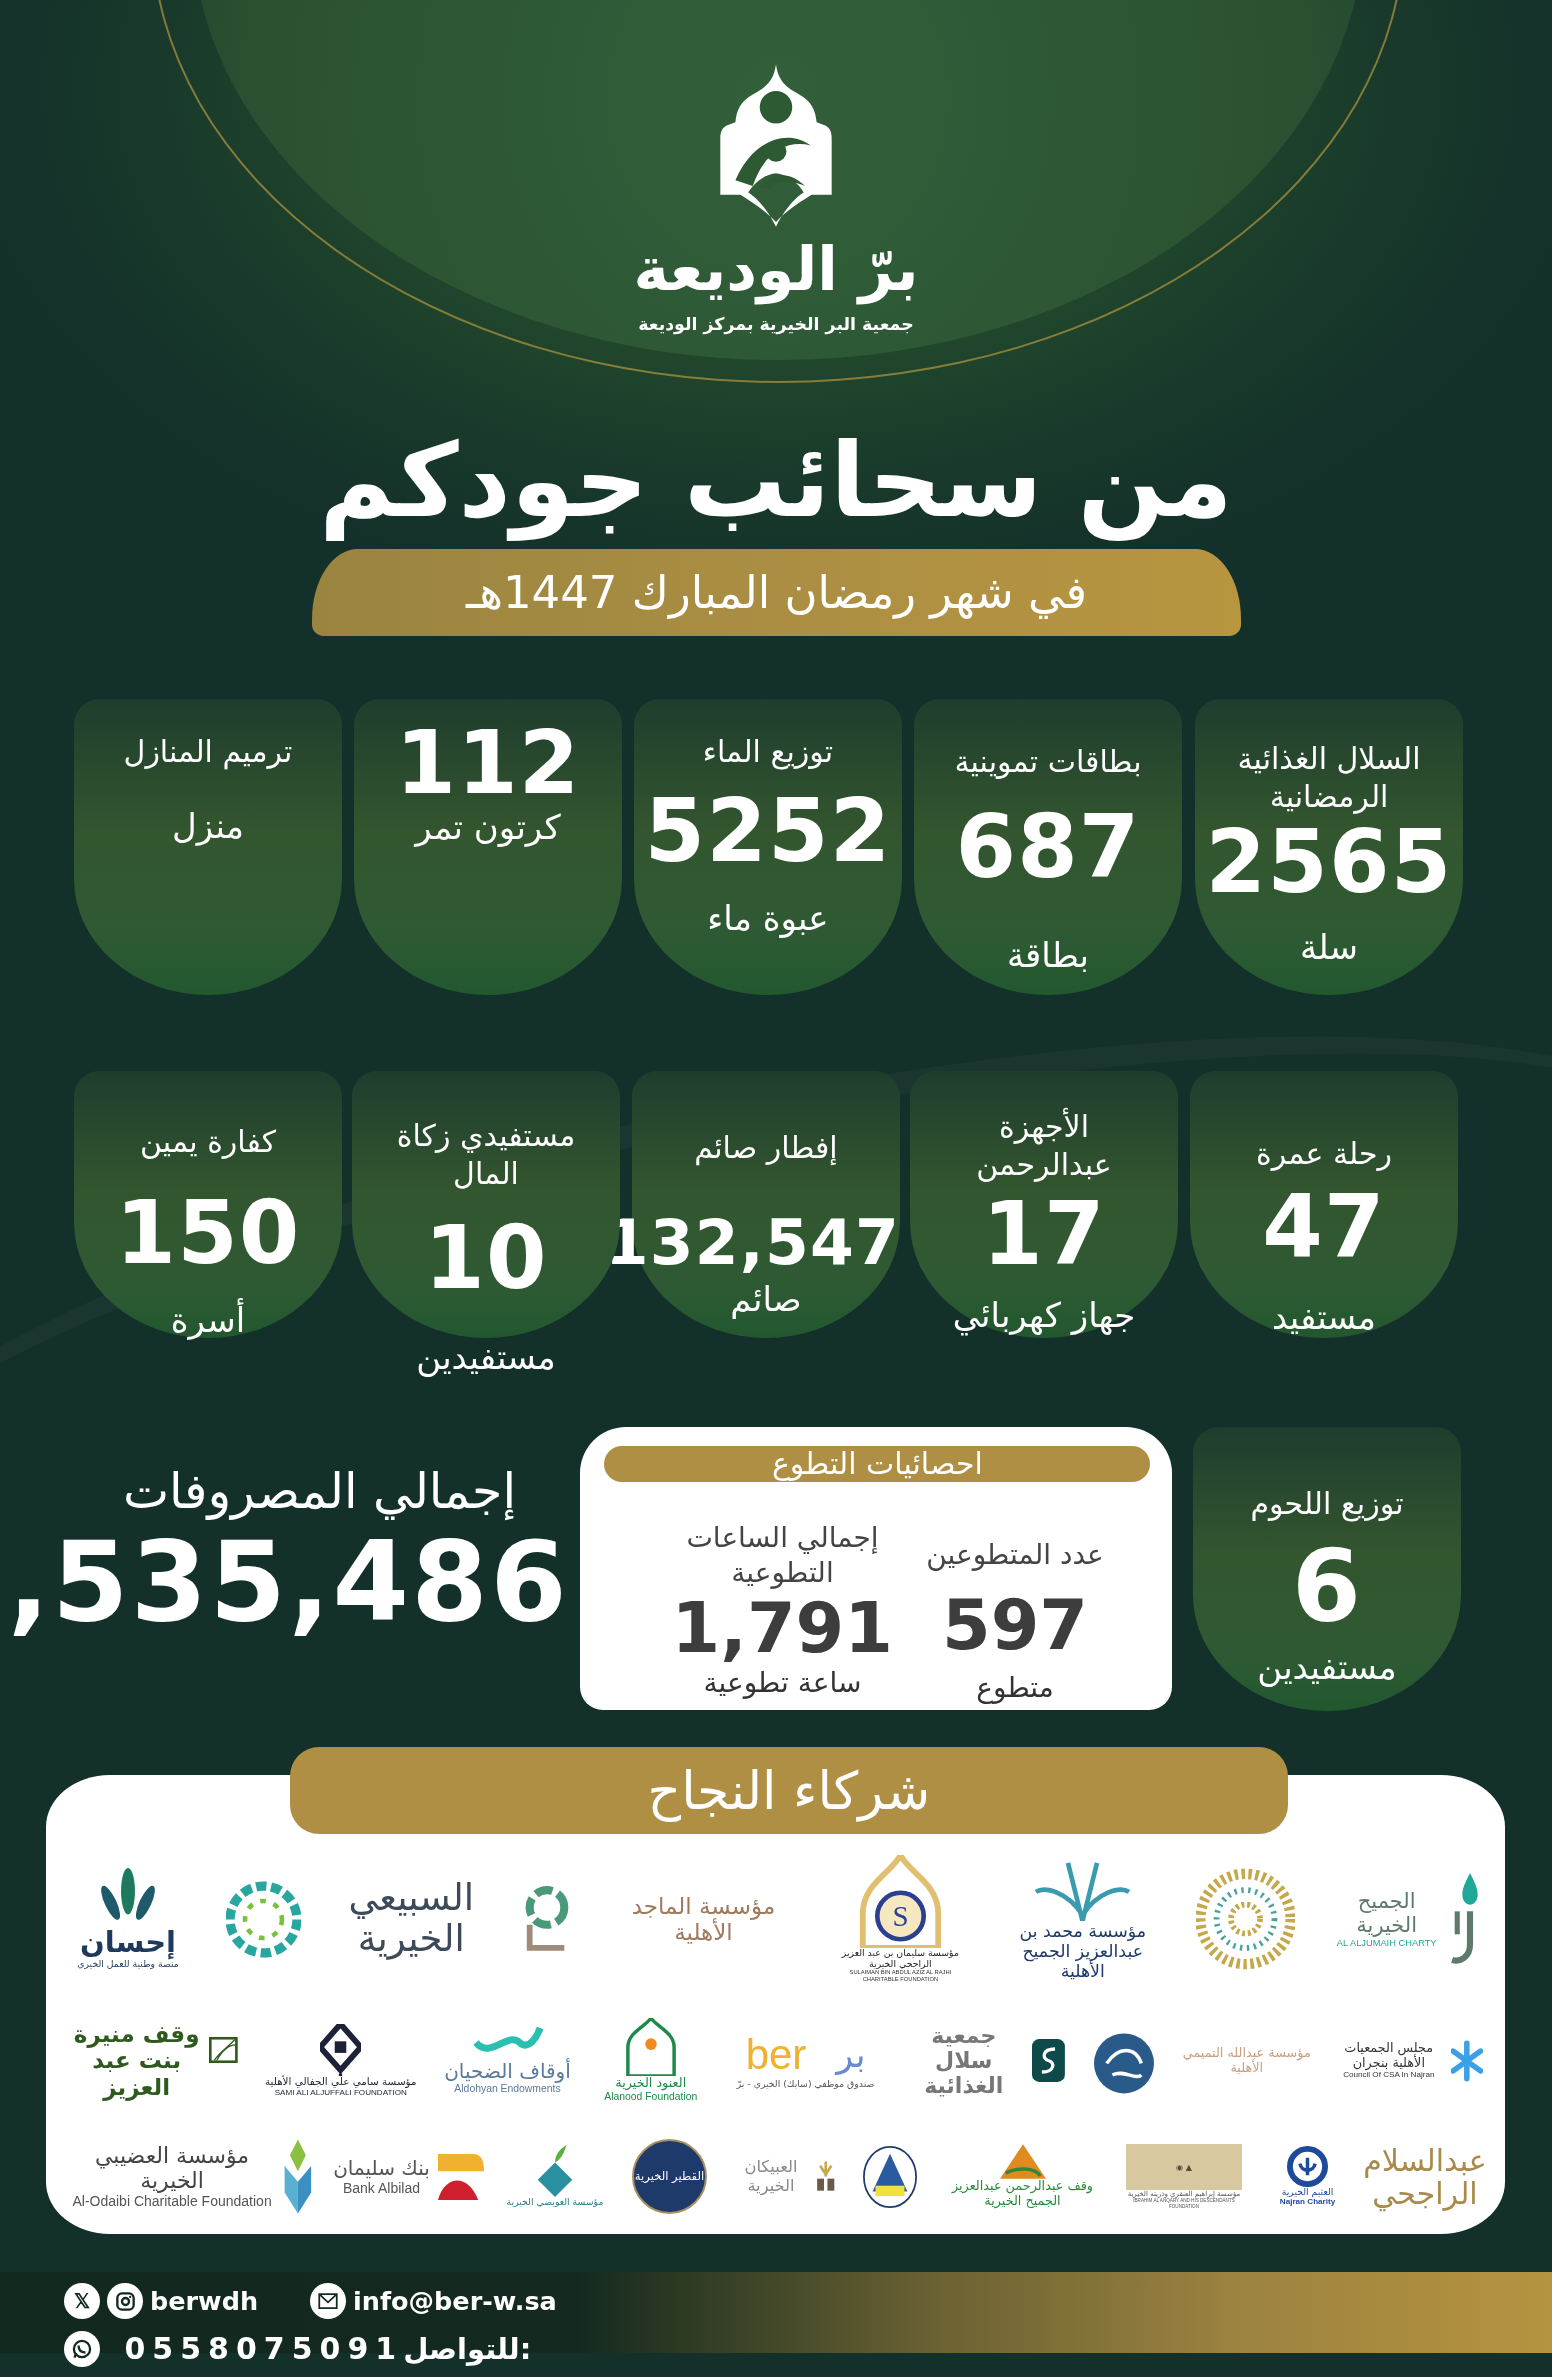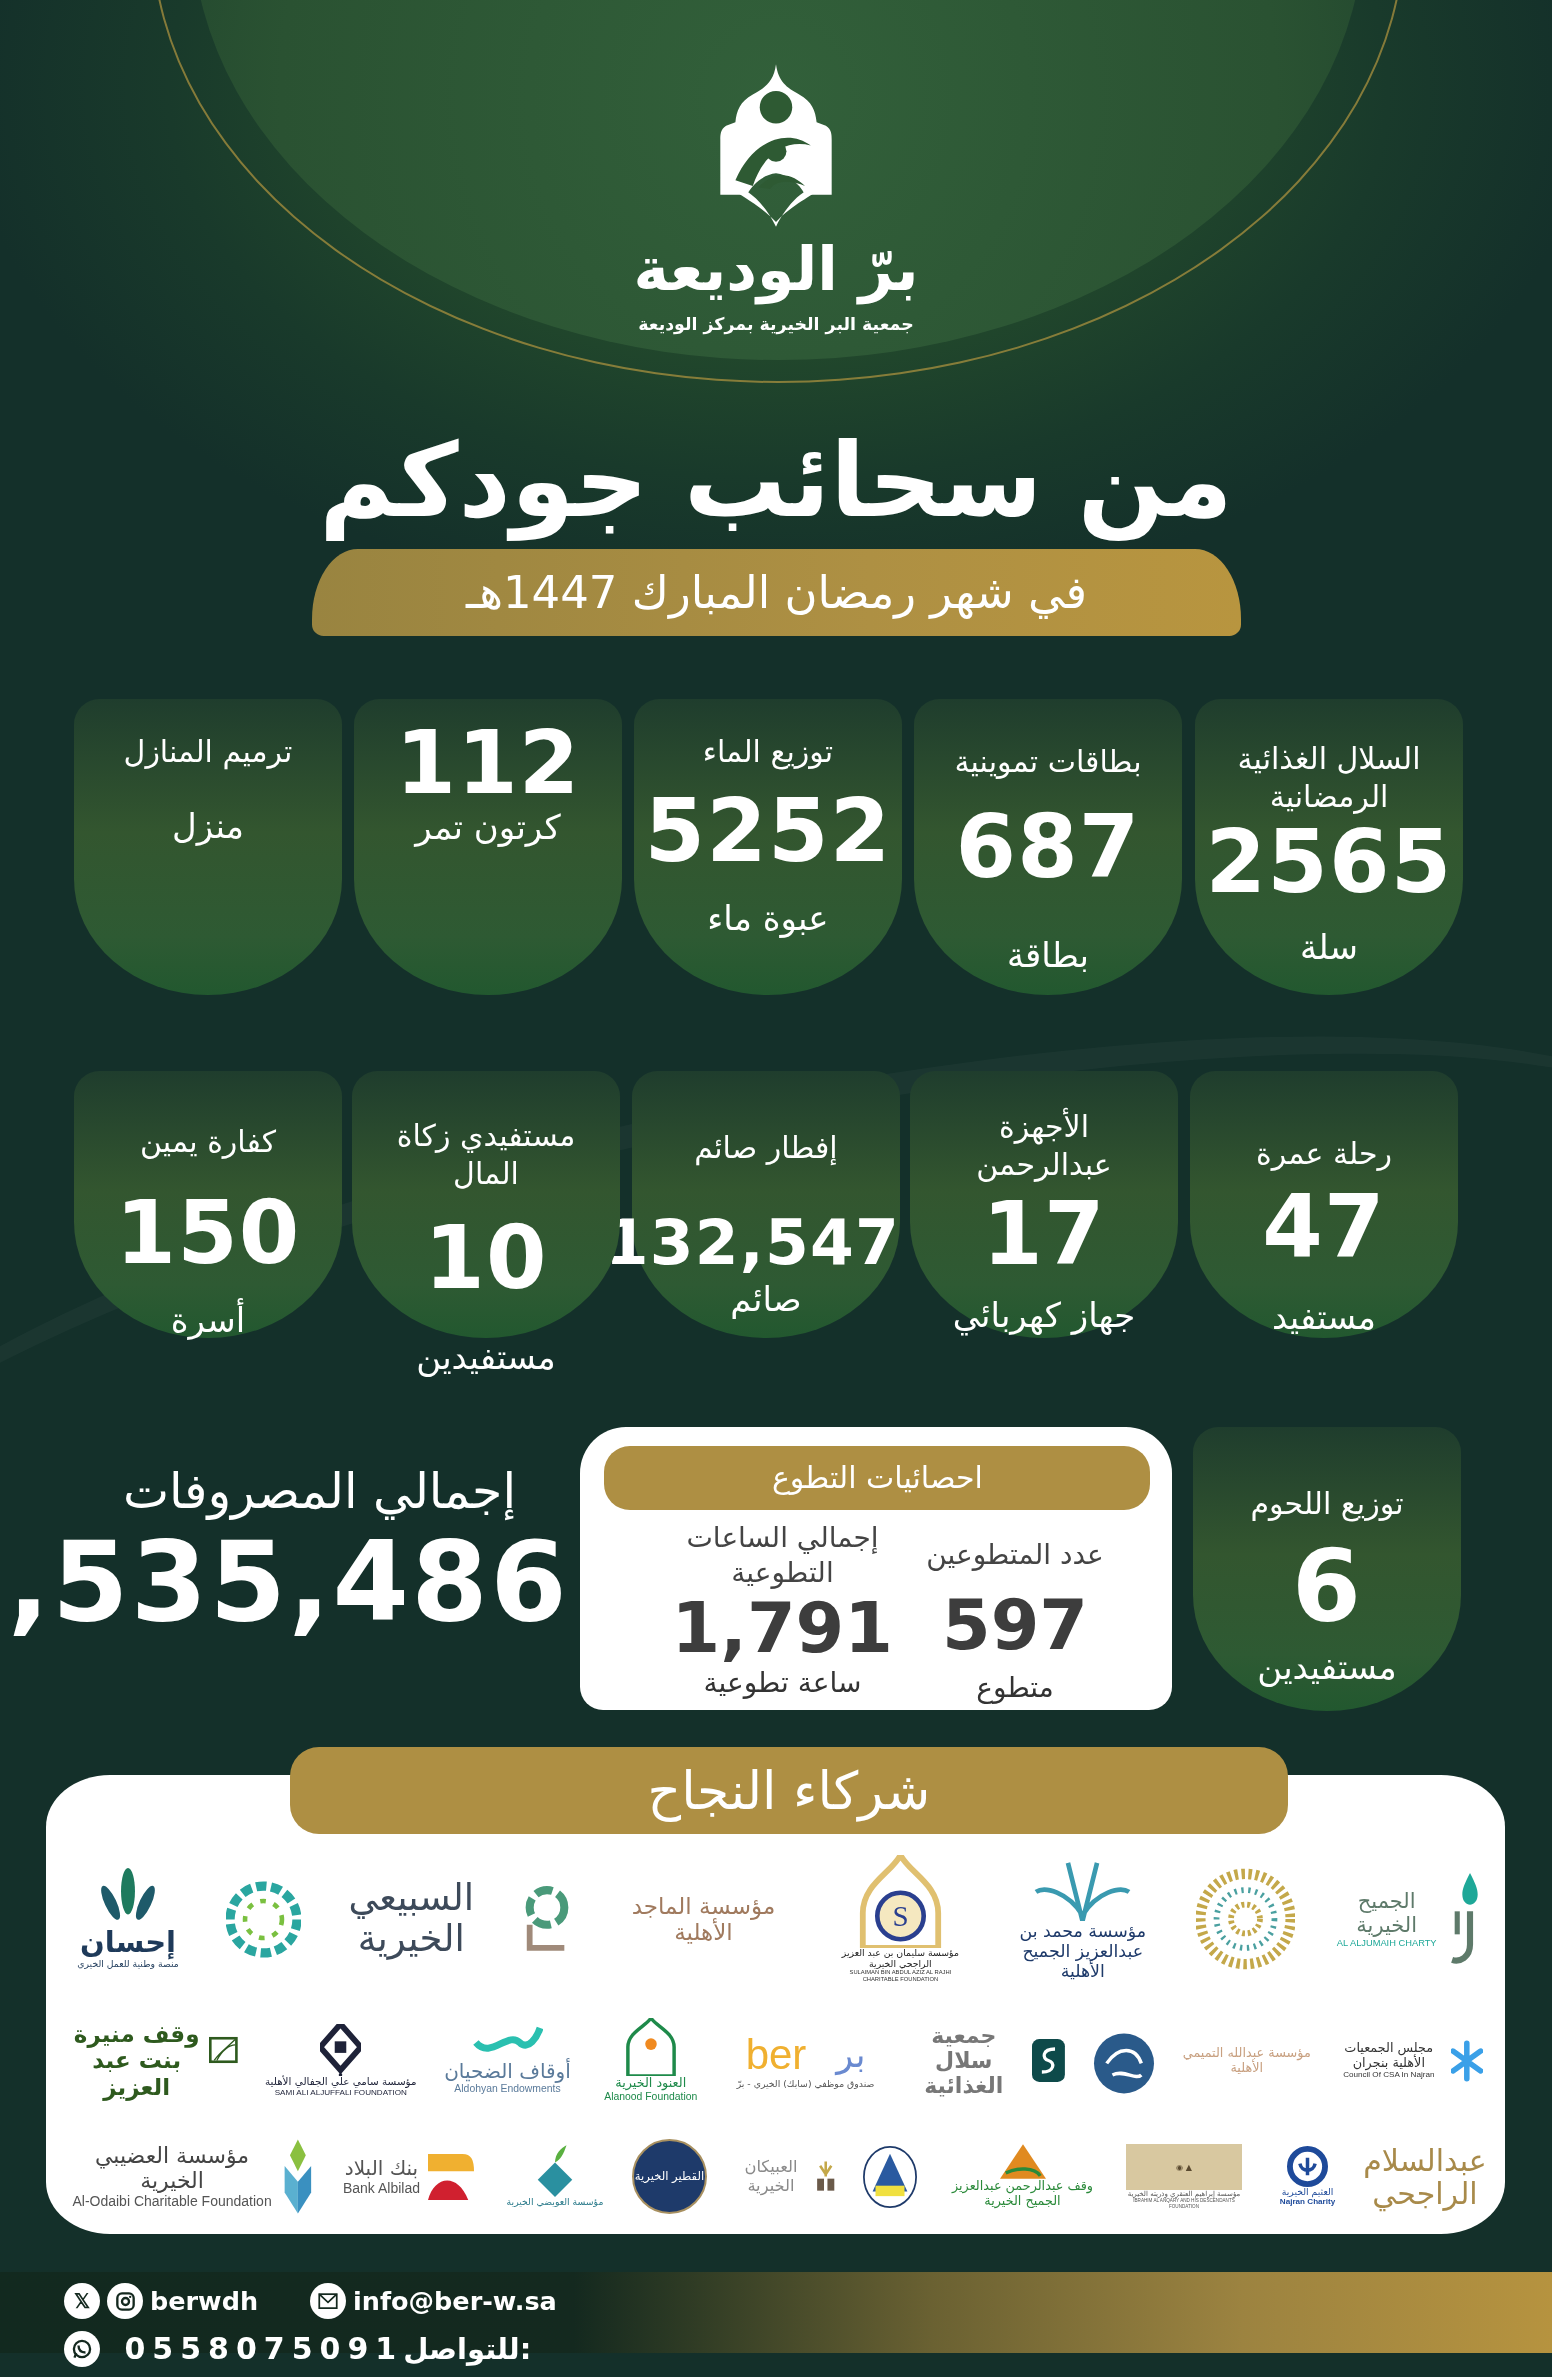--- a/index.html
+++ b/index.html
@@ -58,21 +58,21 @@
   
   .total-wrap { position: absolute; left: 70px; top: 1463px; width: 499px; text-align: center; }
   .total-lbl { font-size: 49px; line-height: 1.2; }
   .total-num { font-size: 110px; font-weight: bold; line-height: 1.1; letter-spacing: 2.3px; }
 
   .vol-box {
     position: absolute; left: 580px; top: 1427px; width: 592px; height: 283px;
     background: #ffffff; border-radius: 46px 46px 23px 23px; color: #3a3a3a;
   }
   .vol-pill {
-    position: absolute; left: 24.4px; top: 18.6px; width: 546px; height: 64px;
+    position: absolute; left: 24.4px; top: 18.6px; width: 546px; height: 36px;
     background: #ae8f43; border-radius: 26px; display: flex; align-items: center; justify-content: center;
     font-size: 30px; color: #fff;
   }
   .vol-col { position: absolute; top: 93px; width: 244px; text-align: center; }
   .vol-col .lbl { font-size: 28px; line-height: 1.25; color: #444; }
   .vol-col .num { font-size: 70px; font-weight: bold; color: #3d3d3d; line-height: 1.05; }
   .vol-col .unit { font-size: 28px; color: #333; }
 
   
   .partners-box {
@@ -359,21 +359,21 @@
       </div>
     </div>
   </div>
   <div class="p-logo" style="width:151px;">
     <div style="display:flex;align-items:center;gap:8.1px;">
       <svg class="mark" width="46" height="46" viewBox="0 0 80 80">
           <path d="M0 0 L60 0 C75 0 80 10 80 30 L0 30Z" fill="#f0b030"></path>
           <path d="M0 80 C10 40 50 30 70 80Z" fill="#d0202f"></path>
         </svg>
       <div>
-        <div class="ar" style="color:#555;font-size:20px;">بنك البلاد</div>
+        <div class="ar" style="color:#555;font-size:20px;">بنك سليمان</div>
         <div class="en" style="color:#555;font-size:14px;">Bank Albilad</div>
       </div>
     </div>
   </div>
   <div class="p-logo" style="width:104px;">
     <svg class="mark" width="46" height="52" viewBox="0 0 80 90">
         <path d="M40 30 L70 60 L40 90 L10 60Z" fill="#2a90a0"></path>
         <path d="M40 30 C40 15 50 5 60 0 C55 15 50 25 40 30Z" fill="#5ab040"></path>
       </svg>
     <span class="ar" style="color:#2a7a8a;font-size:9.3px;">مؤسسة العويضي الخيرية</span>

